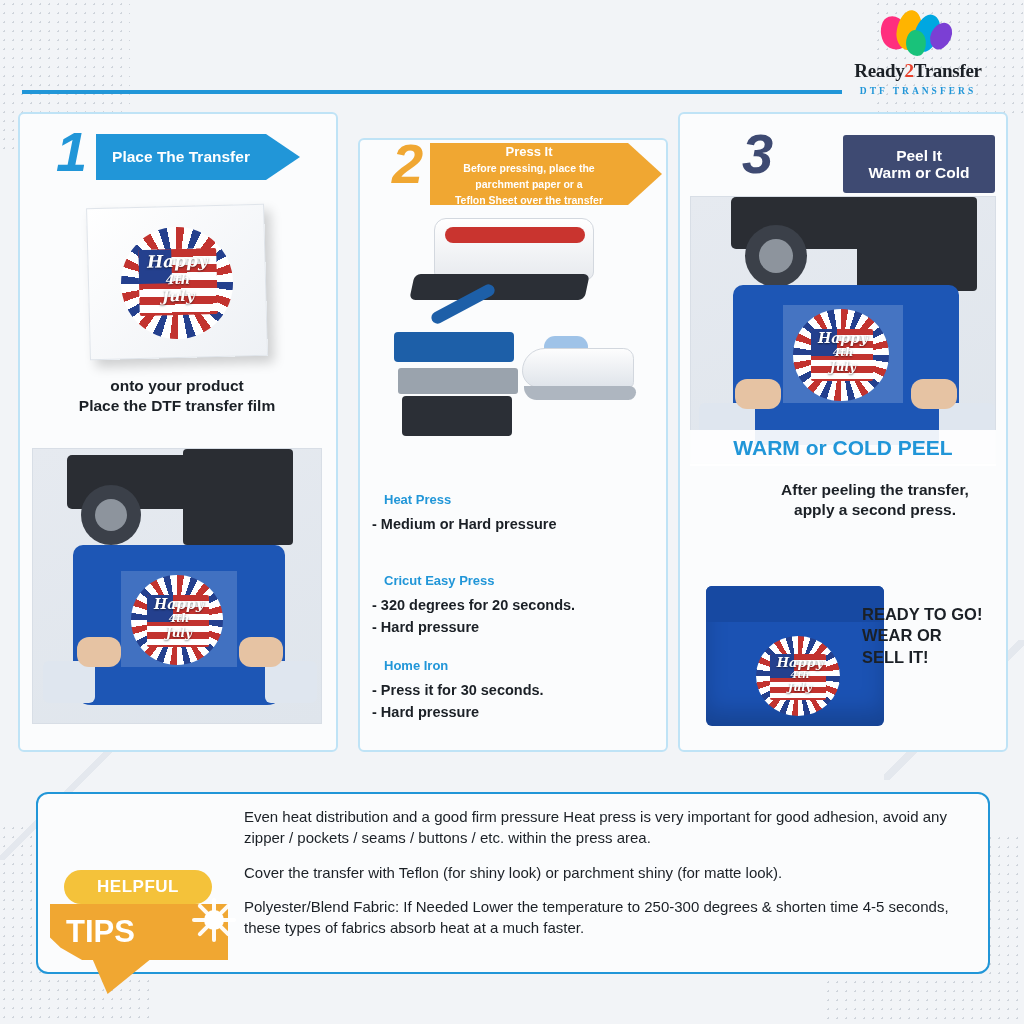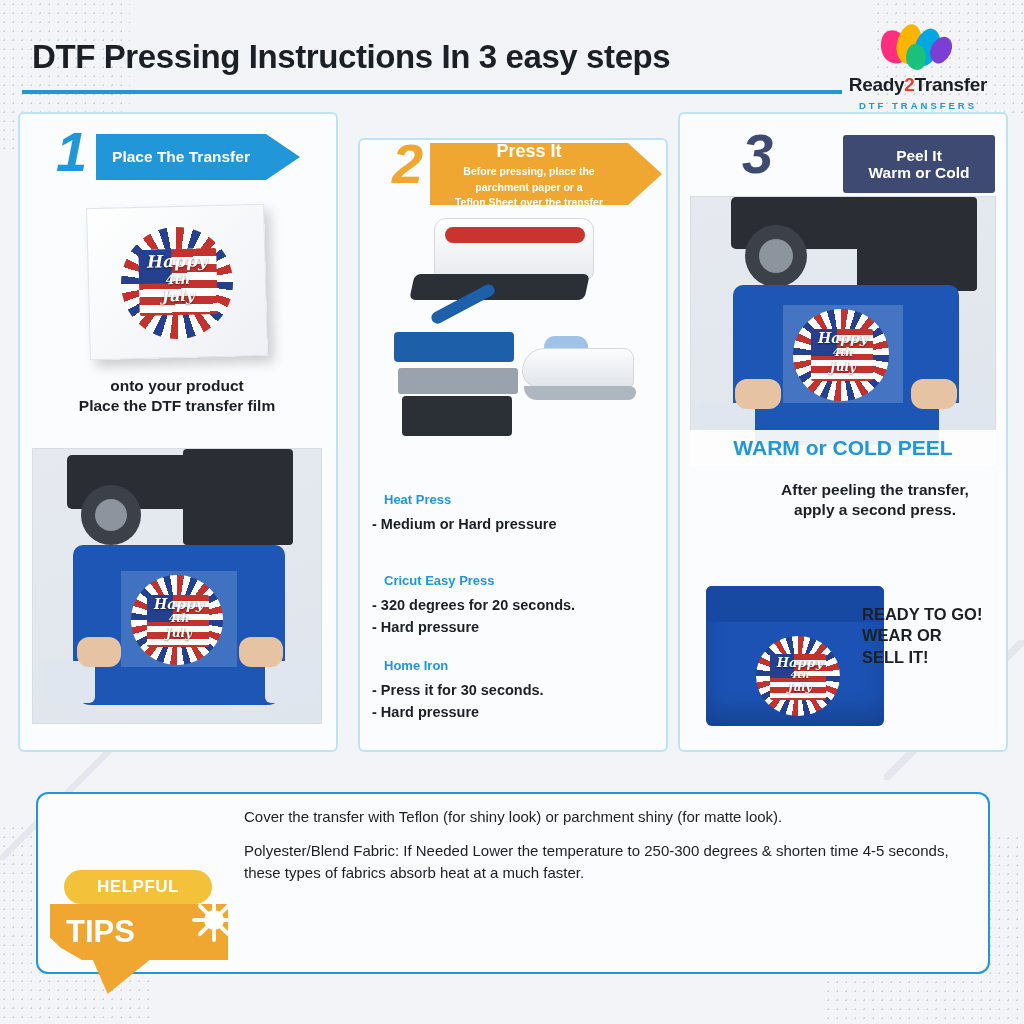--- a/index.html
+++ b/index.html
@@ -34,22 +34,23 @@
   .header-title {
     position: absolute; left: 32px; top: 20px;
     font-size: 33px; font-weight: bold; color: #1b2026;
     letter-spacing: -0.4px;
   }
   .header-rule {
     position: absolute; left: 22px; top: 72px; width: 820px; height: 4px;
     background: #2196d8;
   }
   .brand {
-    position: absolute; right: 16px; top: 24px; width: 180px; height: 90px;
+    position: absolute; right: 16px; top: 10px; width: 180px; height: 90px;
     text-align: center;
+    font-family: Liberation Serif, serif;
   }
   .brand-splash {
     position: relative; width: 90px; height: 48px; margin: 0 auto;
   }
   .blob { position: absolute; border-radius: 50% 50% 45% 55% / 55% 45% 55% 45%; }
   .b1 { left: 8px;  top: 6px;  width: 26px; height: 34px; background: #ff2e7e; transform: rotate(-18deg); }
   .b2 { left: 24px; top: 0px;  width: 24px; height: 40px; background: #ffb400; transform: rotate(10deg); }
   .b3 { left: 42px; top: 4px;  width: 24px; height: 38px; background: #00a7e1; transform: rotate(18deg); }
   .b4 { left: 58px; top: 12px; width: 20px; height: 28px; background: #7b3fd4; transform: rotate(26deg); }
   .b5 { left: 33px; top: 20px; width: 20px; height: 26px; background: #19c27a; transform: rotate(-6deg); }
@@ -96,21 +97,21 @@
   #b1wrap .banner-body { background: #2196d8; width: 170px; font-size: 15.5px; text-align: center; }
   #b1wrap .tail { border-top: 23px solid transparent; border-bottom: 23px solid transparent; border-left: 34px solid #2196d8; }
   #s1num { left: 56px; top: 124px; color: #2196d8; }
 
   
   #b2wrap { left: 430px; top: 143px; width: 235px; height: 62px; }
   #b2wrap .banner-body {
     background: #f0a732; width: 198px; height: 62px; flex-direction: column;
     padding: 3px 4px 0;
   }
-  #b2wrap .b2-title { font-size: 18px; }
+  #b2wrap .b2-title { font-size: 13px; }
   #b2wrap .b2-sub { font-size: 10.5px; font-weight: bold; margin-top: 3px; line-height: 1.22; }
   #b2wrap .tail { border-top: 31px solid transparent; border-bottom: 31px solid transparent; border-left: 34px solid #f0a732; }
   #s2num { left: 392px; top: 136px; color: #f0a732; }
 
   
   #b3wrap { left: 800px; top: 132px; width: 195px; height: 64px; padding-left: 43px; }
   #b3wrap .banner-body {
     background: #3e4a72; width: 195px; height: 58px; flex-direction: column;
     font-size: 15.5px; border-radius: 3px;
   }
@@ -265,21 +266,20 @@
 <body>
 
 <div class="dots tl"></div>
 <div class="dots tr"></div>
 <div class="dots bl"></div>
 <div class="dots br"></div>
 <div class="diag" style="left:0;top:740px;width:120px;height:120px;"></div>
 <div class="diag" style="right:0;top:640px;width:140px;height:140px;"></div>
 
 <div class="header">
-  <div class="header-title">DTF Pressing Instructions In 3 easy steps</div>
   <div class="header-rule"></div>
 </div>
 
 <div class="brand">
   <div class="brand-splash">
     <span class="blob b1"></span>
       <span class="blob b2"></span>
       <span class="blob b3"></span>
     <span class="blob b4"></span>
       <span class="blob b5"></span>
@@ -452,15 +452,16 @@
   <div class="tail2"></div>
   <div class="sunicon">
     <span class="ray" style="transform:rotate(0deg);"></span>
     <span class="ray" style="transform:rotate(45deg);"></span>
     <span class="ray" style="transform:rotate(90deg);"></span>
     <span class="ray" style="transform:rotate(135deg);"></span>
     <span class="core"></span>
   </div>
 </div>
 <div class="tipstext">
+  <p>Even heat distribution and a good firm pressure Heat press is very important for good adhesion, avoid any zipper / pockets / seams / buttons / etc. within the press area.</p>
   <p>Cover the transfer with Teflon (for shiny look) or parchment shiny (for matte look).</p>
   <p>Polyester/Blend Fabric: If Needed Lower the temperature to 250-300 degrees &amp; shorten time 4-5 seconds, these types of fabrics absorb heat at a much faster.</p>
 </div>
 
 </body></html>

